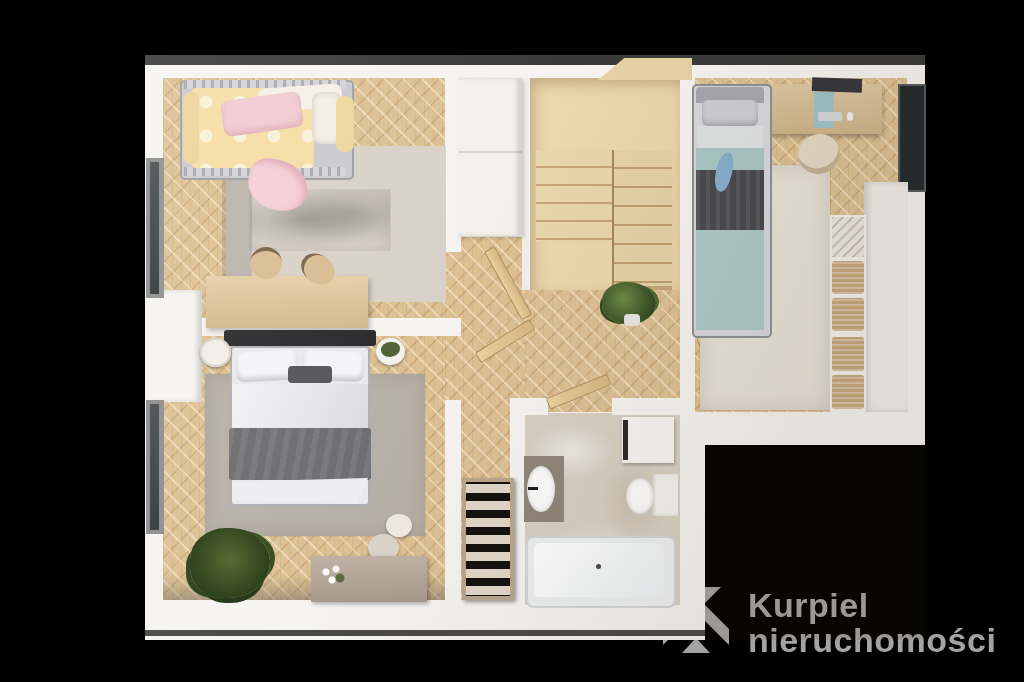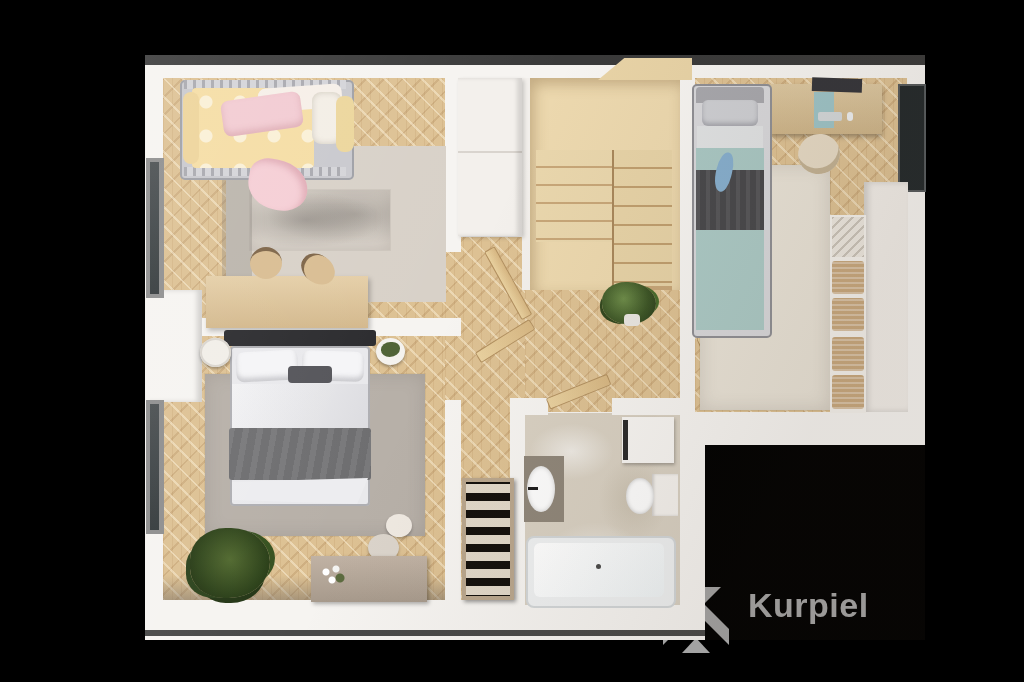--- a/index.html
+++ b/index.html
@@ -31,20 +31,21 @@
     <svg class="a" style="left:0;top:0;" width="66" height="66" viewBox="0 0 66 66">
       <g fill="#a3a3a3">
         <polygon points="8,0 24,0 66,42 66,58"></polygon>
         <polygon points="0,58 0,42 42,0 58,0"></polygon>
         <polygon points="19,66 33,51 47,66"></polygon>
       </g>
     </svg>
   </div>
   <div class="a" id="logo-text" style="left:748px;top:588px;z-index:1;">
     <div>Kurpiel</div>
+    <div>nieruchomości</div>
   </div>
 
   <div class="a" style="z-index:2;left:0;top:0;width:1024px;height:682px;">
     <div class="a wall" style="left:145px;top:55px;width:780px;height:390px;"></div>
     <div class="a wall" style="left:145px;top:445px;width:560px;height:195px;"></div>
     <div class="a" style="left:145px;top:55px;width:780px;height:10px;background:#3a3a3a;"></div>
     <div class="a" style="left:145px;top:630px;width:560px;height:6px;background:rgba(42,42,42,.85);"></div>
 
     <div class="a wood" style="left:163px;top:78px;width:282px;height:240px;"></div>
     <div class="a wood" style="left:163px;top:336px;width:282px;height:264px;"></div>

